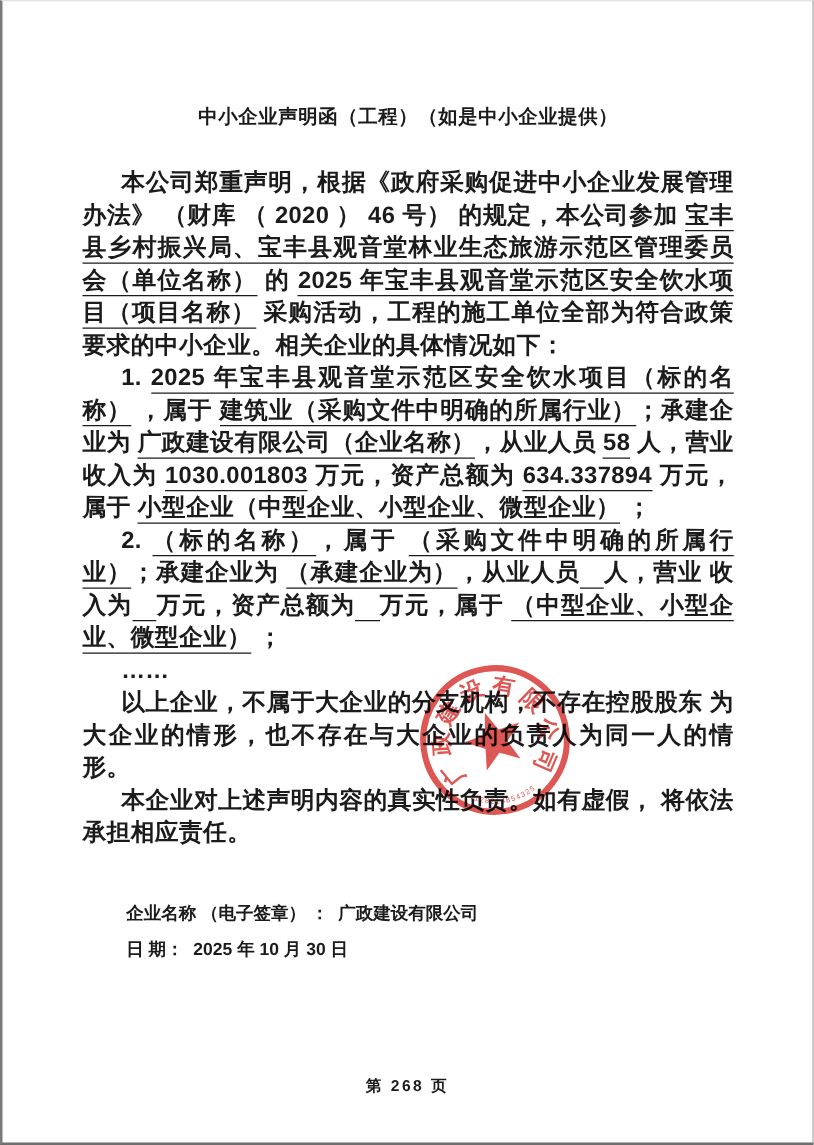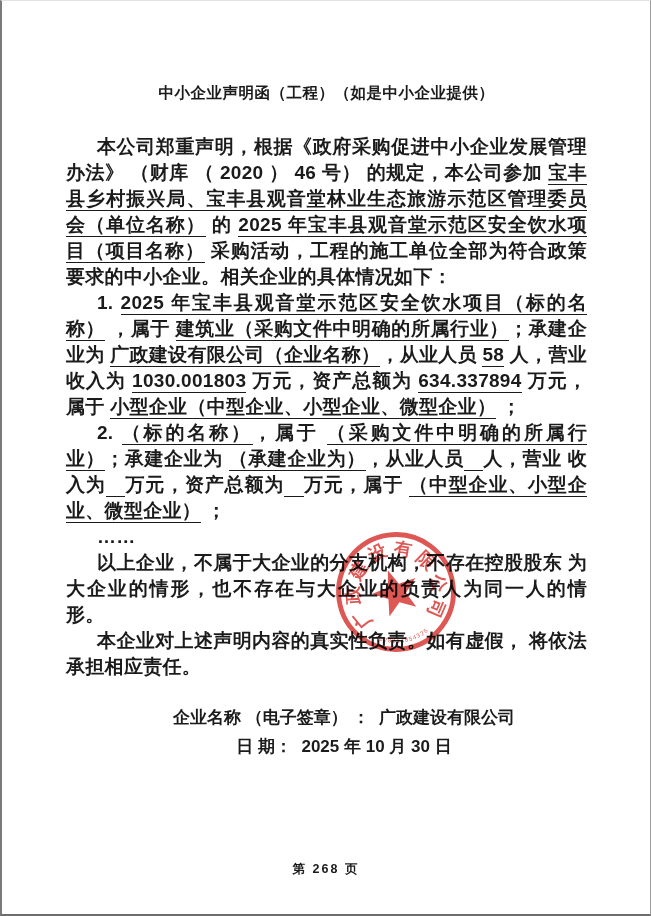--- a/index.html
+++ b/index.html
@@ -31,22 +31,22 @@
   }
   .body-text{
     font-size:19px;font-weight:bold;
     line-height:26px;text-align:justify;
     letter-spacing:0.3px;
   }
   .para{margin:0;}
   .indent{text-indent:31px;}
   .u{border-bottom:1.3px solid var(--ink);padding-bottom:0.5px;white-space:pre-wrap;}
   .signature{
-    margin:24px 0 0 35px;
-    font-size:17px;font-weight:bold;line-height:28.5px;text-align:center;
+    margin:36px 0 0 35px;
+    font-size:14px;font-weight:bold;line-height:28.5px;
   }
   .sig-line{white-space:pre-wrap;}
   .stamp-wrap{
     position:absolute;left:329px;top:526px;
     width:130px;height:130px;
     transform:rotate(-8deg);
     opacity:0.88;
     mix-blend-mode:multiply;
     pointer-events:none;
   }

